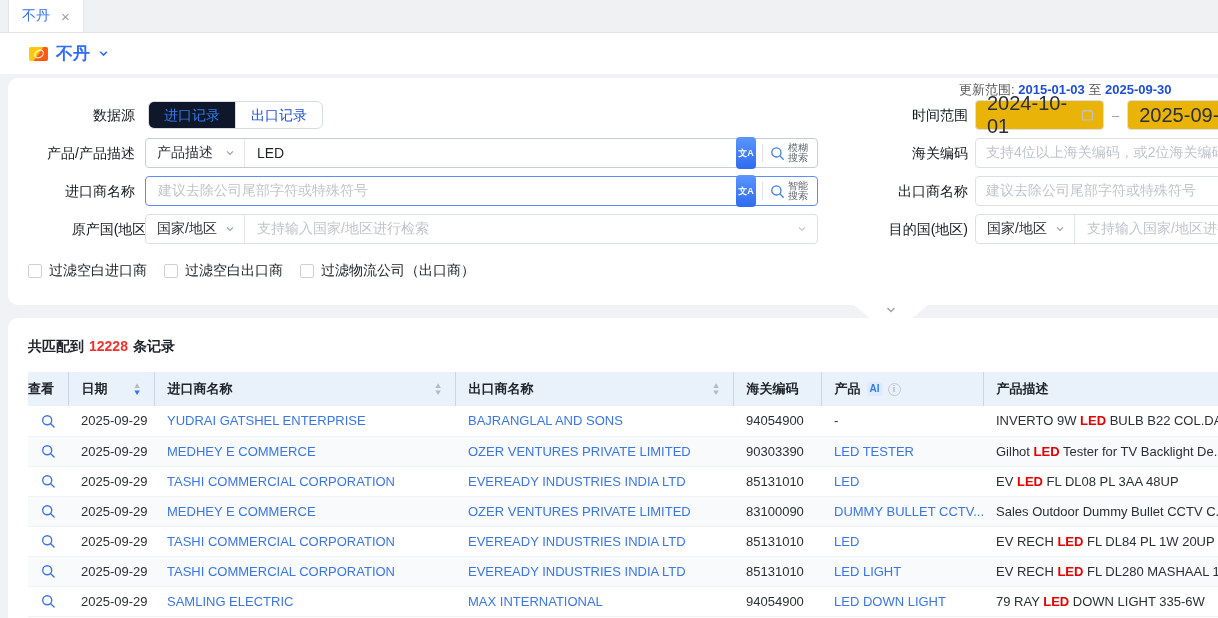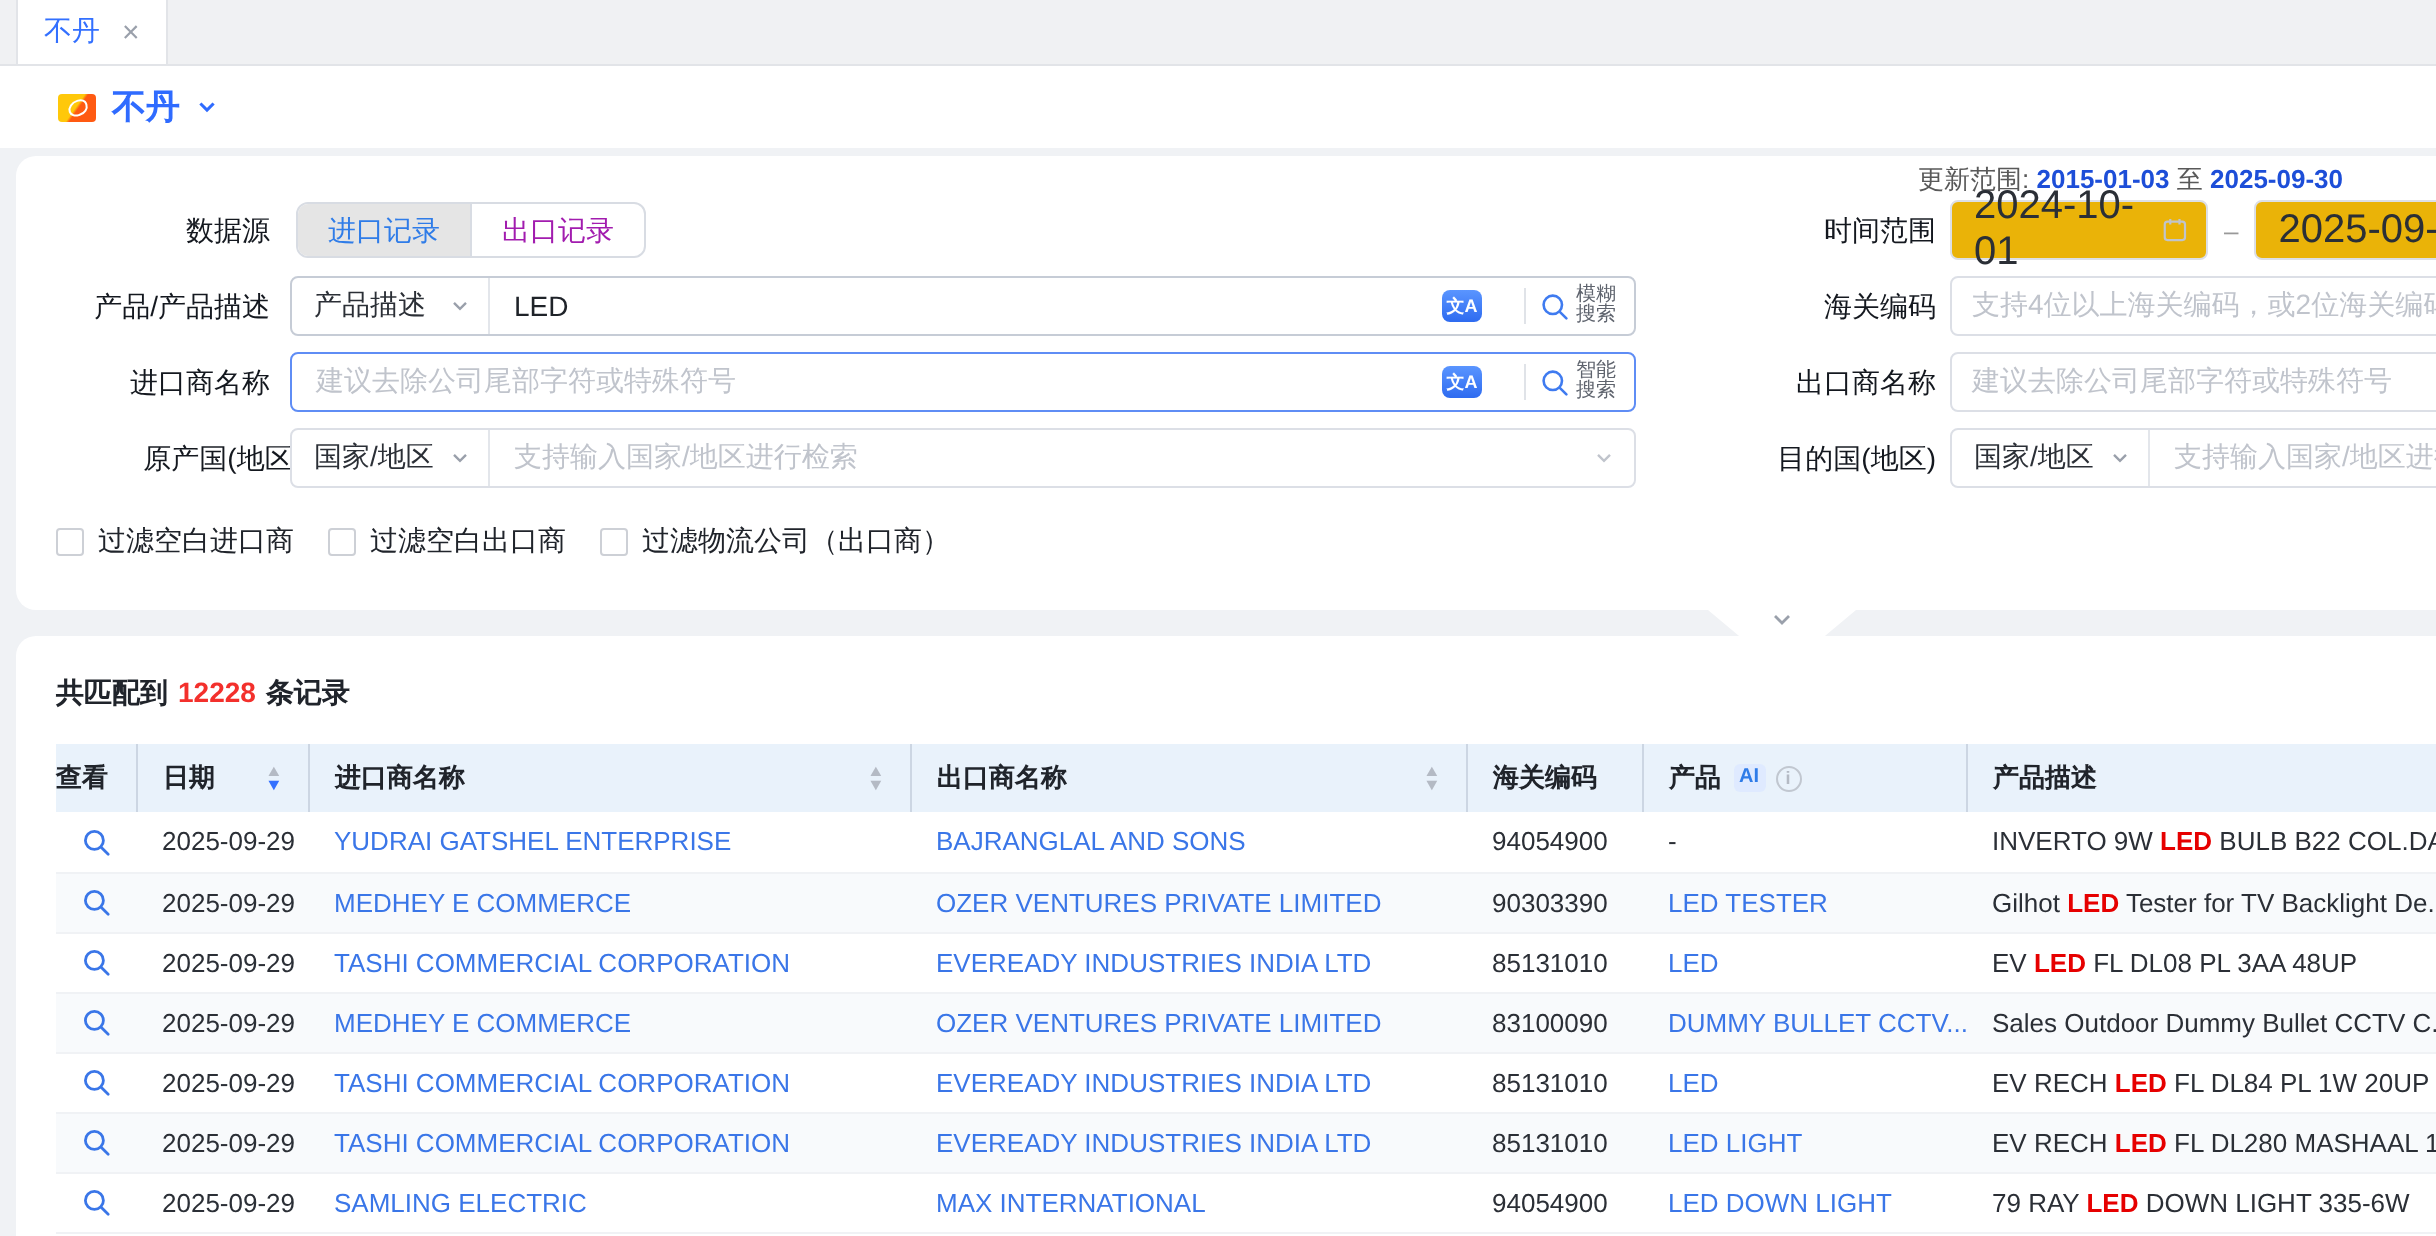--- a/index.html
+++ b/index.html
@@ -51,39 +51,39 @@
   }
   .flabel-right { left: 822px; width: 138px; }
   .update-range { position: absolute; left: 951px; top: 3px; font-size: 13px; color: #595959; white-space: nowrap; }
   .update-range b { color: #1d4ed8; }
   
   .ds-toggle {
     position: absolute; left: 140px; top: 1px; height: 28px;
     display: flex; border: 1px solid #d8dce3; border-radius: 6px;
     overflow: hidden; background: #fff;
   }
-  .ds-opt { padding: 0 15px; line-height: 26px; font-size: 14px; color: #a21caf; cursor: pointer; white-space: nowrap; }
+  .ds-opt { padding: 0 15px; line-height: 26px; font-size: 14px; color: #1d4ed8; cursor: pointer; white-space: nowrap; }
   .ds-opt + .ds-opt { border-left: 1px solid #d8dce3; }
-  .ds-opt.active { background: #e5e5e5; color: #2f7ce8; }
+  .ds-opt.active { background: #0f172a; color: #2f7ce8; }
   
   .input-group {
     position: absolute; left: 137px; width: 673px; height: 30px;
     border: 1px solid #c6ccd6; border-radius: 4px; background: #fff;
     display: flex; align-items: center;
   }
   .input-group.blue { border-color: #5f8df5; }
   .ig-select {
     width: 99px; height: 100%; padding: 0 9px 0 11px; flex: 0 0 auto;
     display: flex; align-items: center; justify-content: space-between;
     font-size: 14px; color: #2b2f36; border-right: 1px solid #e3e6eb; cursor: pointer;
   }
   .ig-input { flex: 1 1 auto; padding: 0 12px; font-size: 14px; color: #1f2329; overflow: hidden; white-space: nowrap; }
   .ig-input.ph, .ph { color: #c0c4cc; }
   .trans-icon {
-    width: 20px; height: 16px; flex: 0 0 auto; margin-right: 21px;
+    width: 20px; height: 32px; flex: 0 0 auto; margin-right: 6px;
     background: linear-gradient(180deg, #5a95ff, #2e6bf0); border-radius: 4px;
     color: #fff; font-size: 9px; font-weight: bold;
     display: flex; align-items: center; justify-content: center; cursor: pointer;
   }
   .ig-divider { width: 1px; height: 18px; background: #e0e3e8; flex: 0 0 auto; }
   .ig-search { display: flex; align-items: center; gap: 3px; padding: 0 9px 0 7px; cursor: pointer; flex: 0 0 auto; }
   .ig-search .stext { font-size: 10px; line-height: 10.5px; color: #5f646e; }
   .chev-end { margin-right: 10px; flex: 0 0 auto; }
   
   .r-input {

